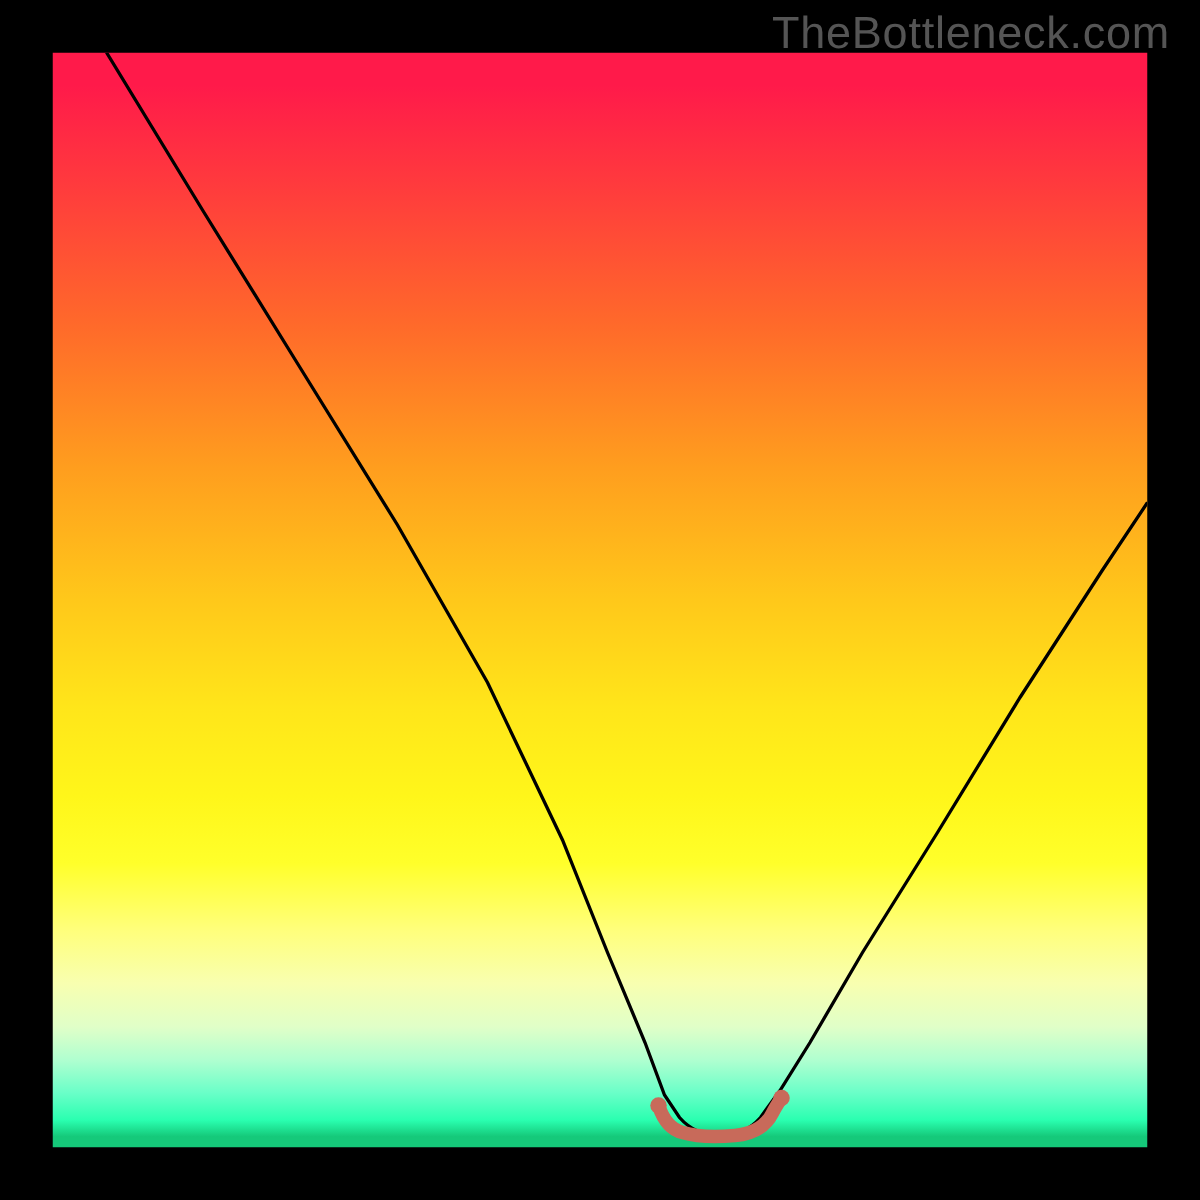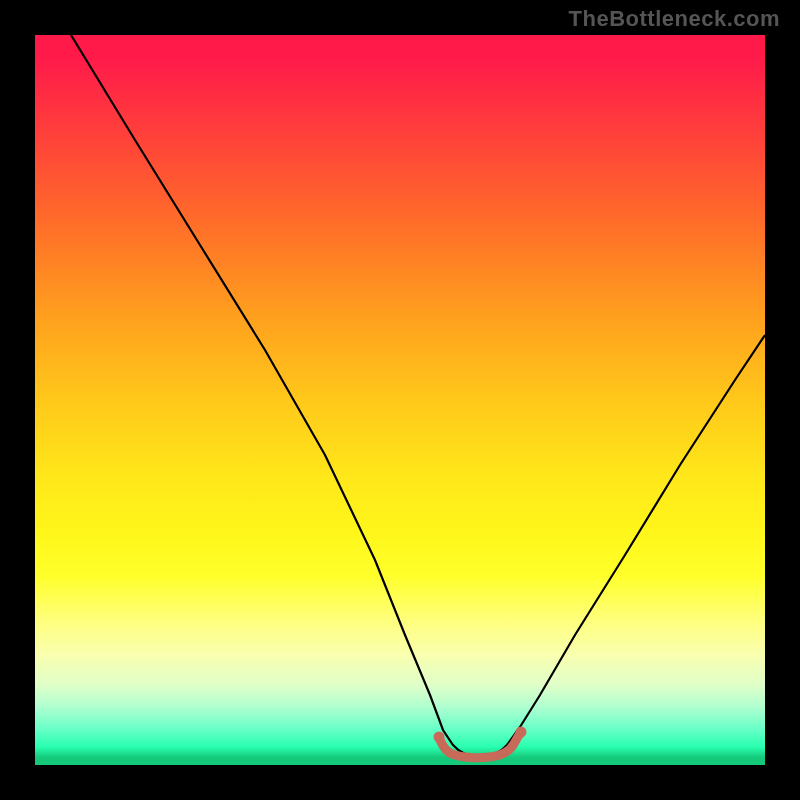--- a/index.html
+++ b/index.html
@@ -9,22 +9,22 @@
     background: #000;
     position: relative;
     font-family: Arial, Helvetica, sans-serif;
     overflow: hidden;
   }
   .watermark {
     position: absolute;
     top: 6px;
     right: 20px;
     color: #555;
-    font-size: 22px;
-    font-weight: 700;
+    font-size: 30px;
+    font-weight: 400;
     letter-spacing: 0.5px;
     z-index: 10;
   }
   .plot-area {
     position: absolute;
     left: 35px;
     top: 35px;
     width: 730px;
     height: 730px;
     overflow: hidden;

